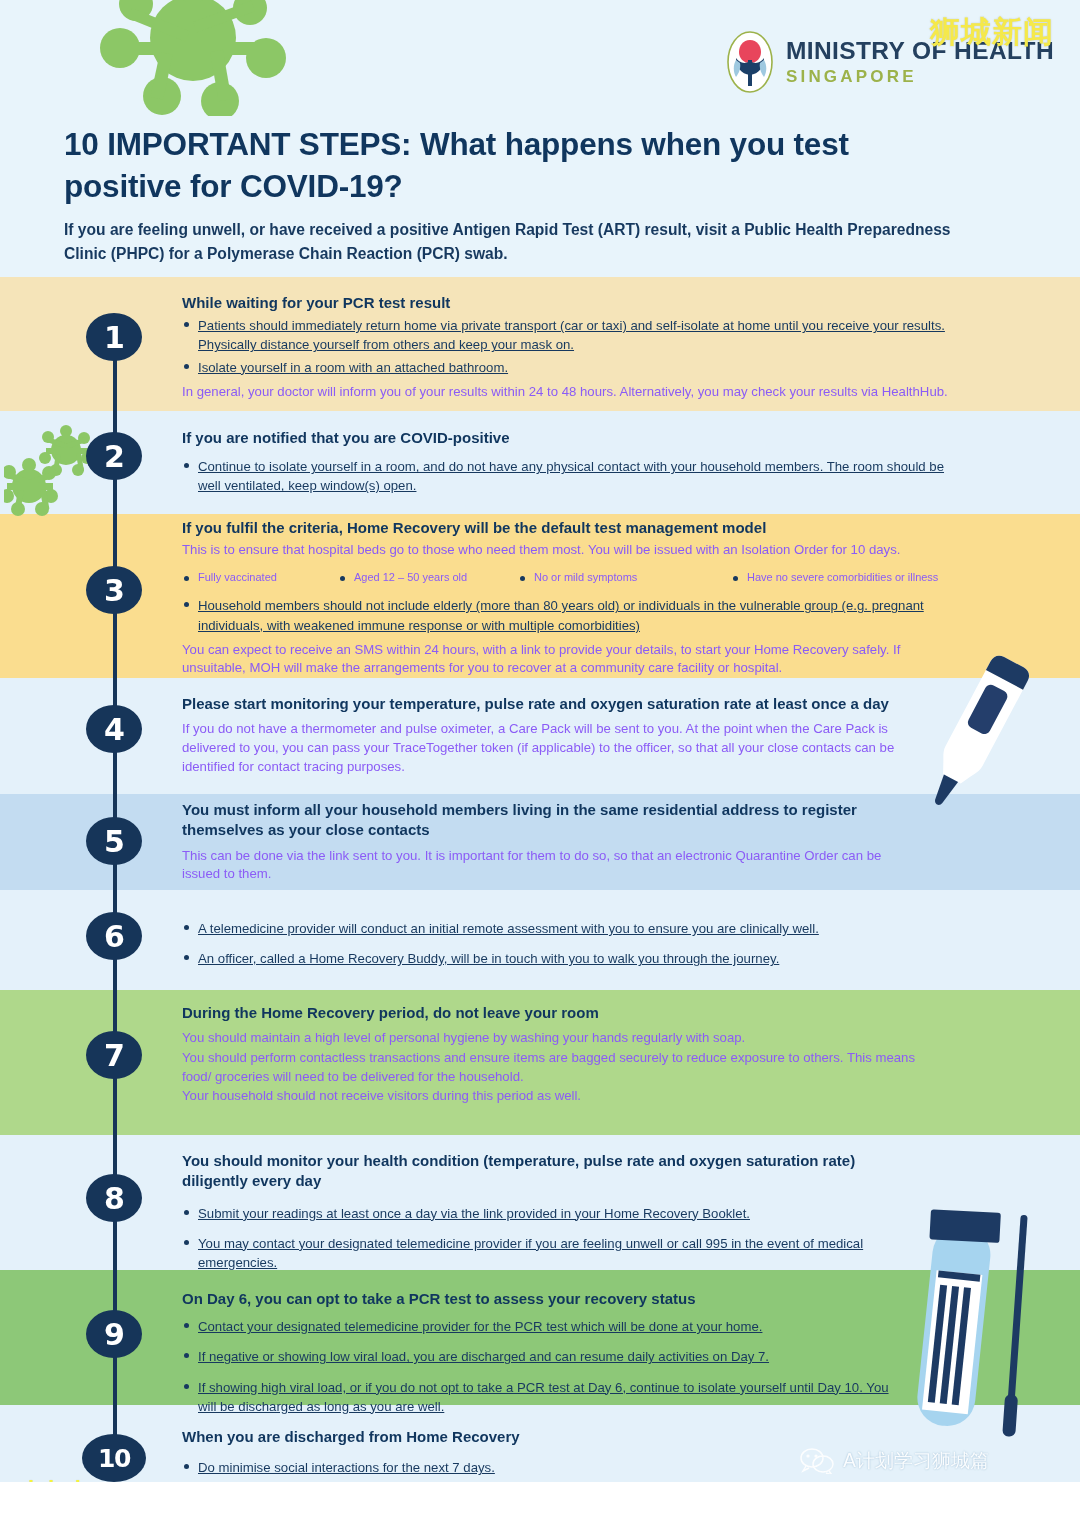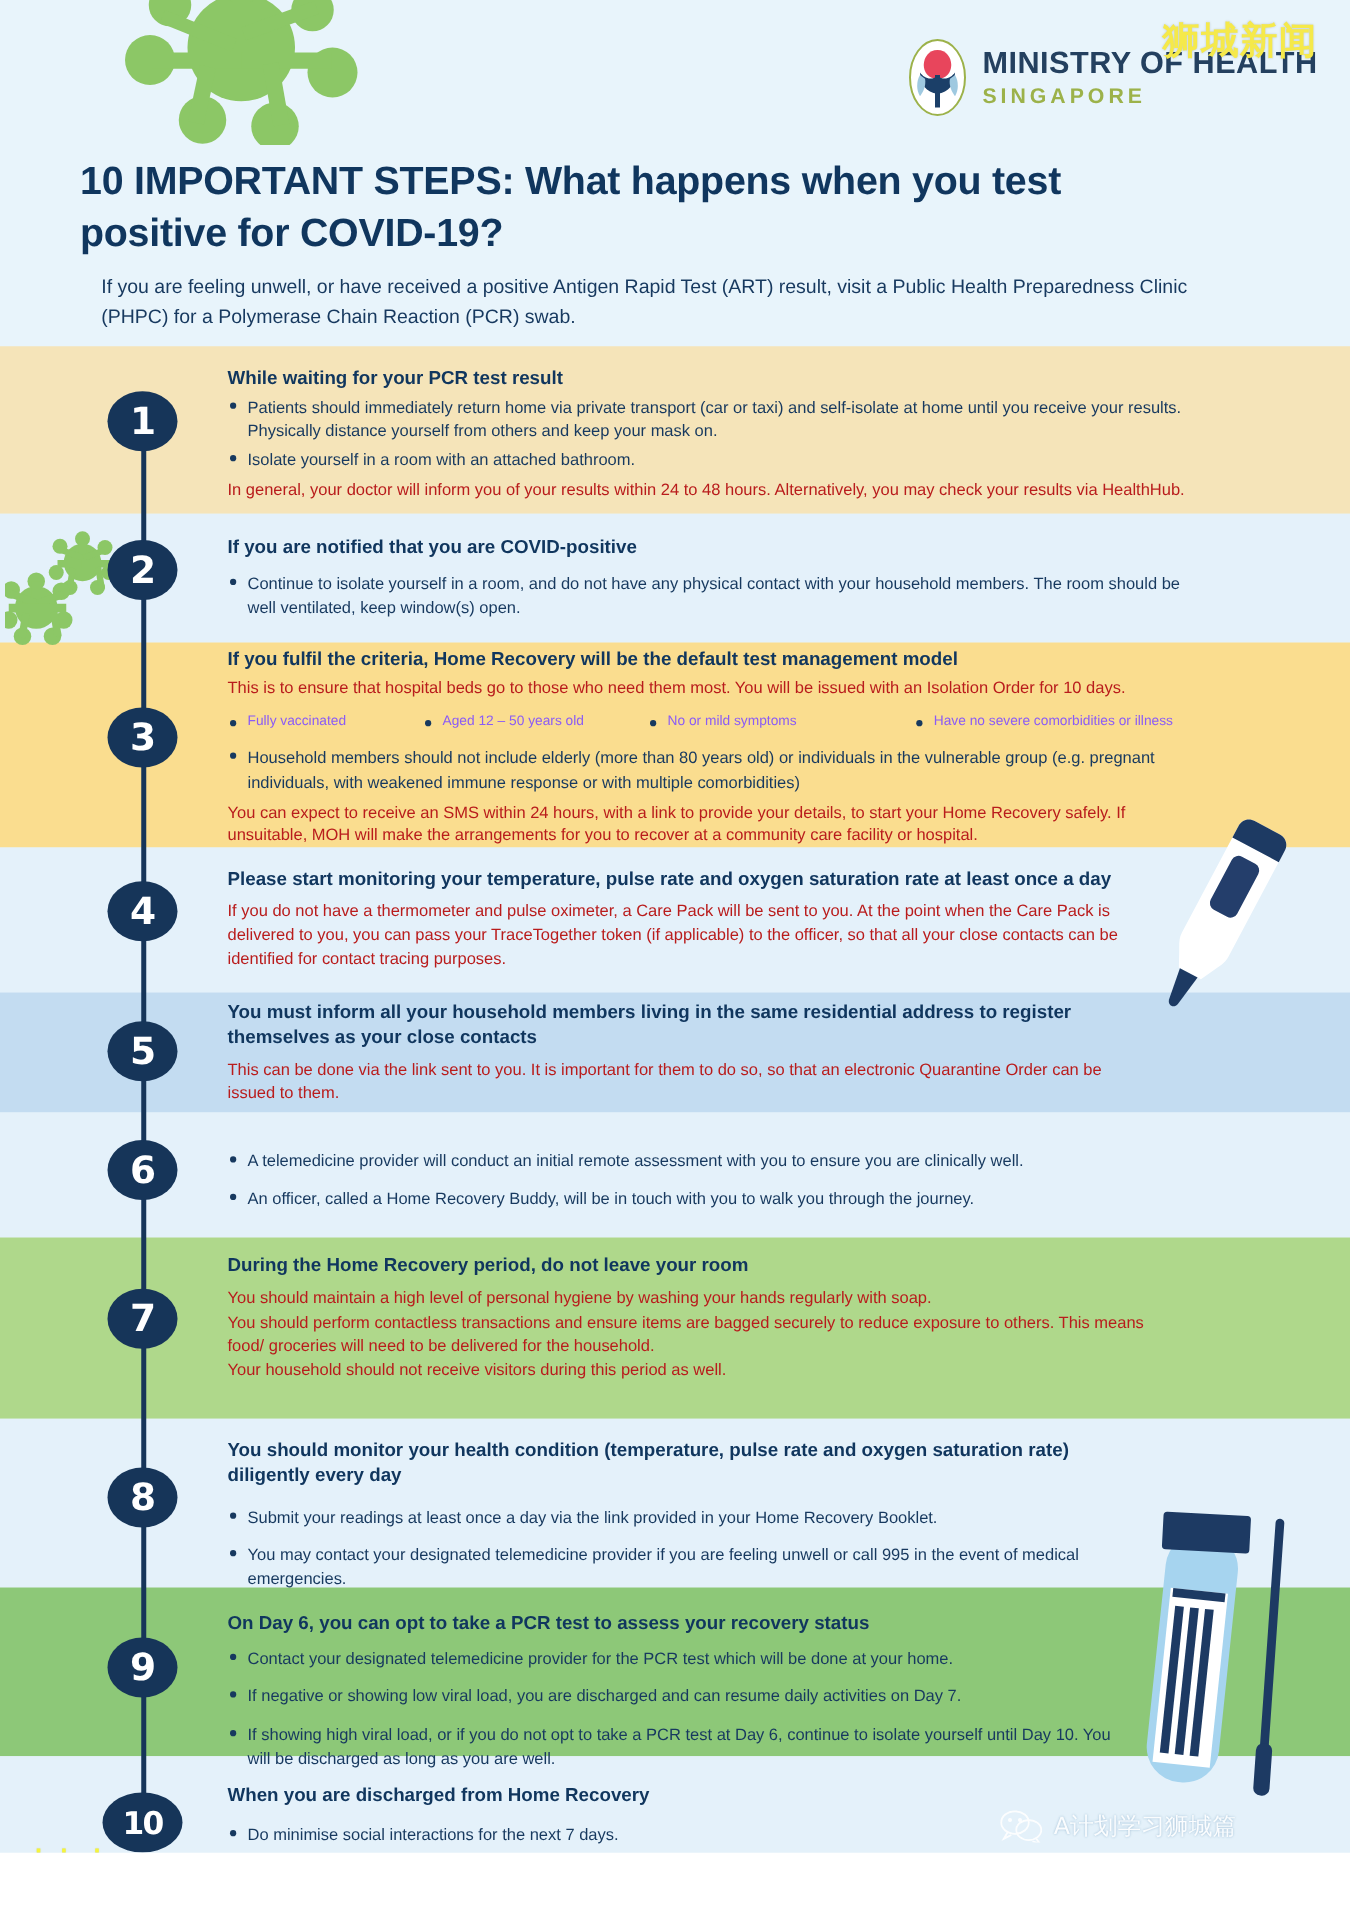--- a/index.html
+++ b/index.html
@@ -40,49 +40,49 @@
     font-family:"DejaVu Sans",sans-serif;
     text-shadow:0 0 2px rgba(0,0,0,.18);
     letter-spacing:1px;
   }
   h1.title {
     position:absolute; left:64px; top:124px; width:880px;
     font-size:31.5px; font-weight:bold; line-height:1.32;
     letter-spacing:-0.2px; color:#10365e;
   }
   .subtitle {
-    position:absolute; left:81px; top:218px; width:900px;
-    font-size:15.6px; line-height:1.56; color:#17395f;
+    position:absolute; left:64px; top:218px; width:900px;
+    font-size:15.6px; line-height:1.56; color:#17395f;font-weight:bold;
   }
 
   
   .timeline-line {
     position:absolute; left:113px; top:330px; width:4px; height:1150px;
     background:#163559;
   }
   .step-circle {
     position:absolute; left:86px; width:56px; height:48px;
     background:#163559; border-radius:50%;
     display:flex; align-items:center; justify-content:center;
     color:#ffffff; font-size:30px; font-weight:bold; letter-spacing:-1px;
     font-family:"DejaVu Sans",sans-serif;
     z-index:4;
   }
   .step-circle.wide { left:82px; width:64px; font-size:25px; letter-spacing:-1.5px;}
 
   
   .step-body { position:absolute; left:182px; width:768px; z-index:3; }
   .hd { font-size:15px; font-weight:bold; line-height:1.35; color:#10365e; margin-bottom:3px; }
-  .para { font-size:13.2px; line-height:1.42; color:#b91c1c; }
+  .para { font-size:13.2px; line-height:1.42; color:#8b5cf6; }
   .gap { margin-top:1px; }
   .gap-s { margin-top:6px; }
   ul.bl { list-style:none; margin:0; padding:0; }
   ul.bl li {
     position:relative; padding-left:16px; font-size:13.2px;
-    line-height:1.45; color:#17395f; margin-bottom:3px;
+    line-height:1.45; color:#17395f; margin-bottom:3px;text-decoration:underline;
   }
   ul.bl li::before {
     content:""; position:absolute; left:2px; top:6px;
     width:5px; height:5px; border-radius:50%; background:#17395f;
   }
   ul.bl.sp li { margin-bottom:11px; }
   .crit-row { display:flex; gap:0; margin-top:10px; }
   .crit-row .ci {
     position:relative; padding-left:16px; font-size:11px; color:#8b5cf6; line-height:1.4;
   }

